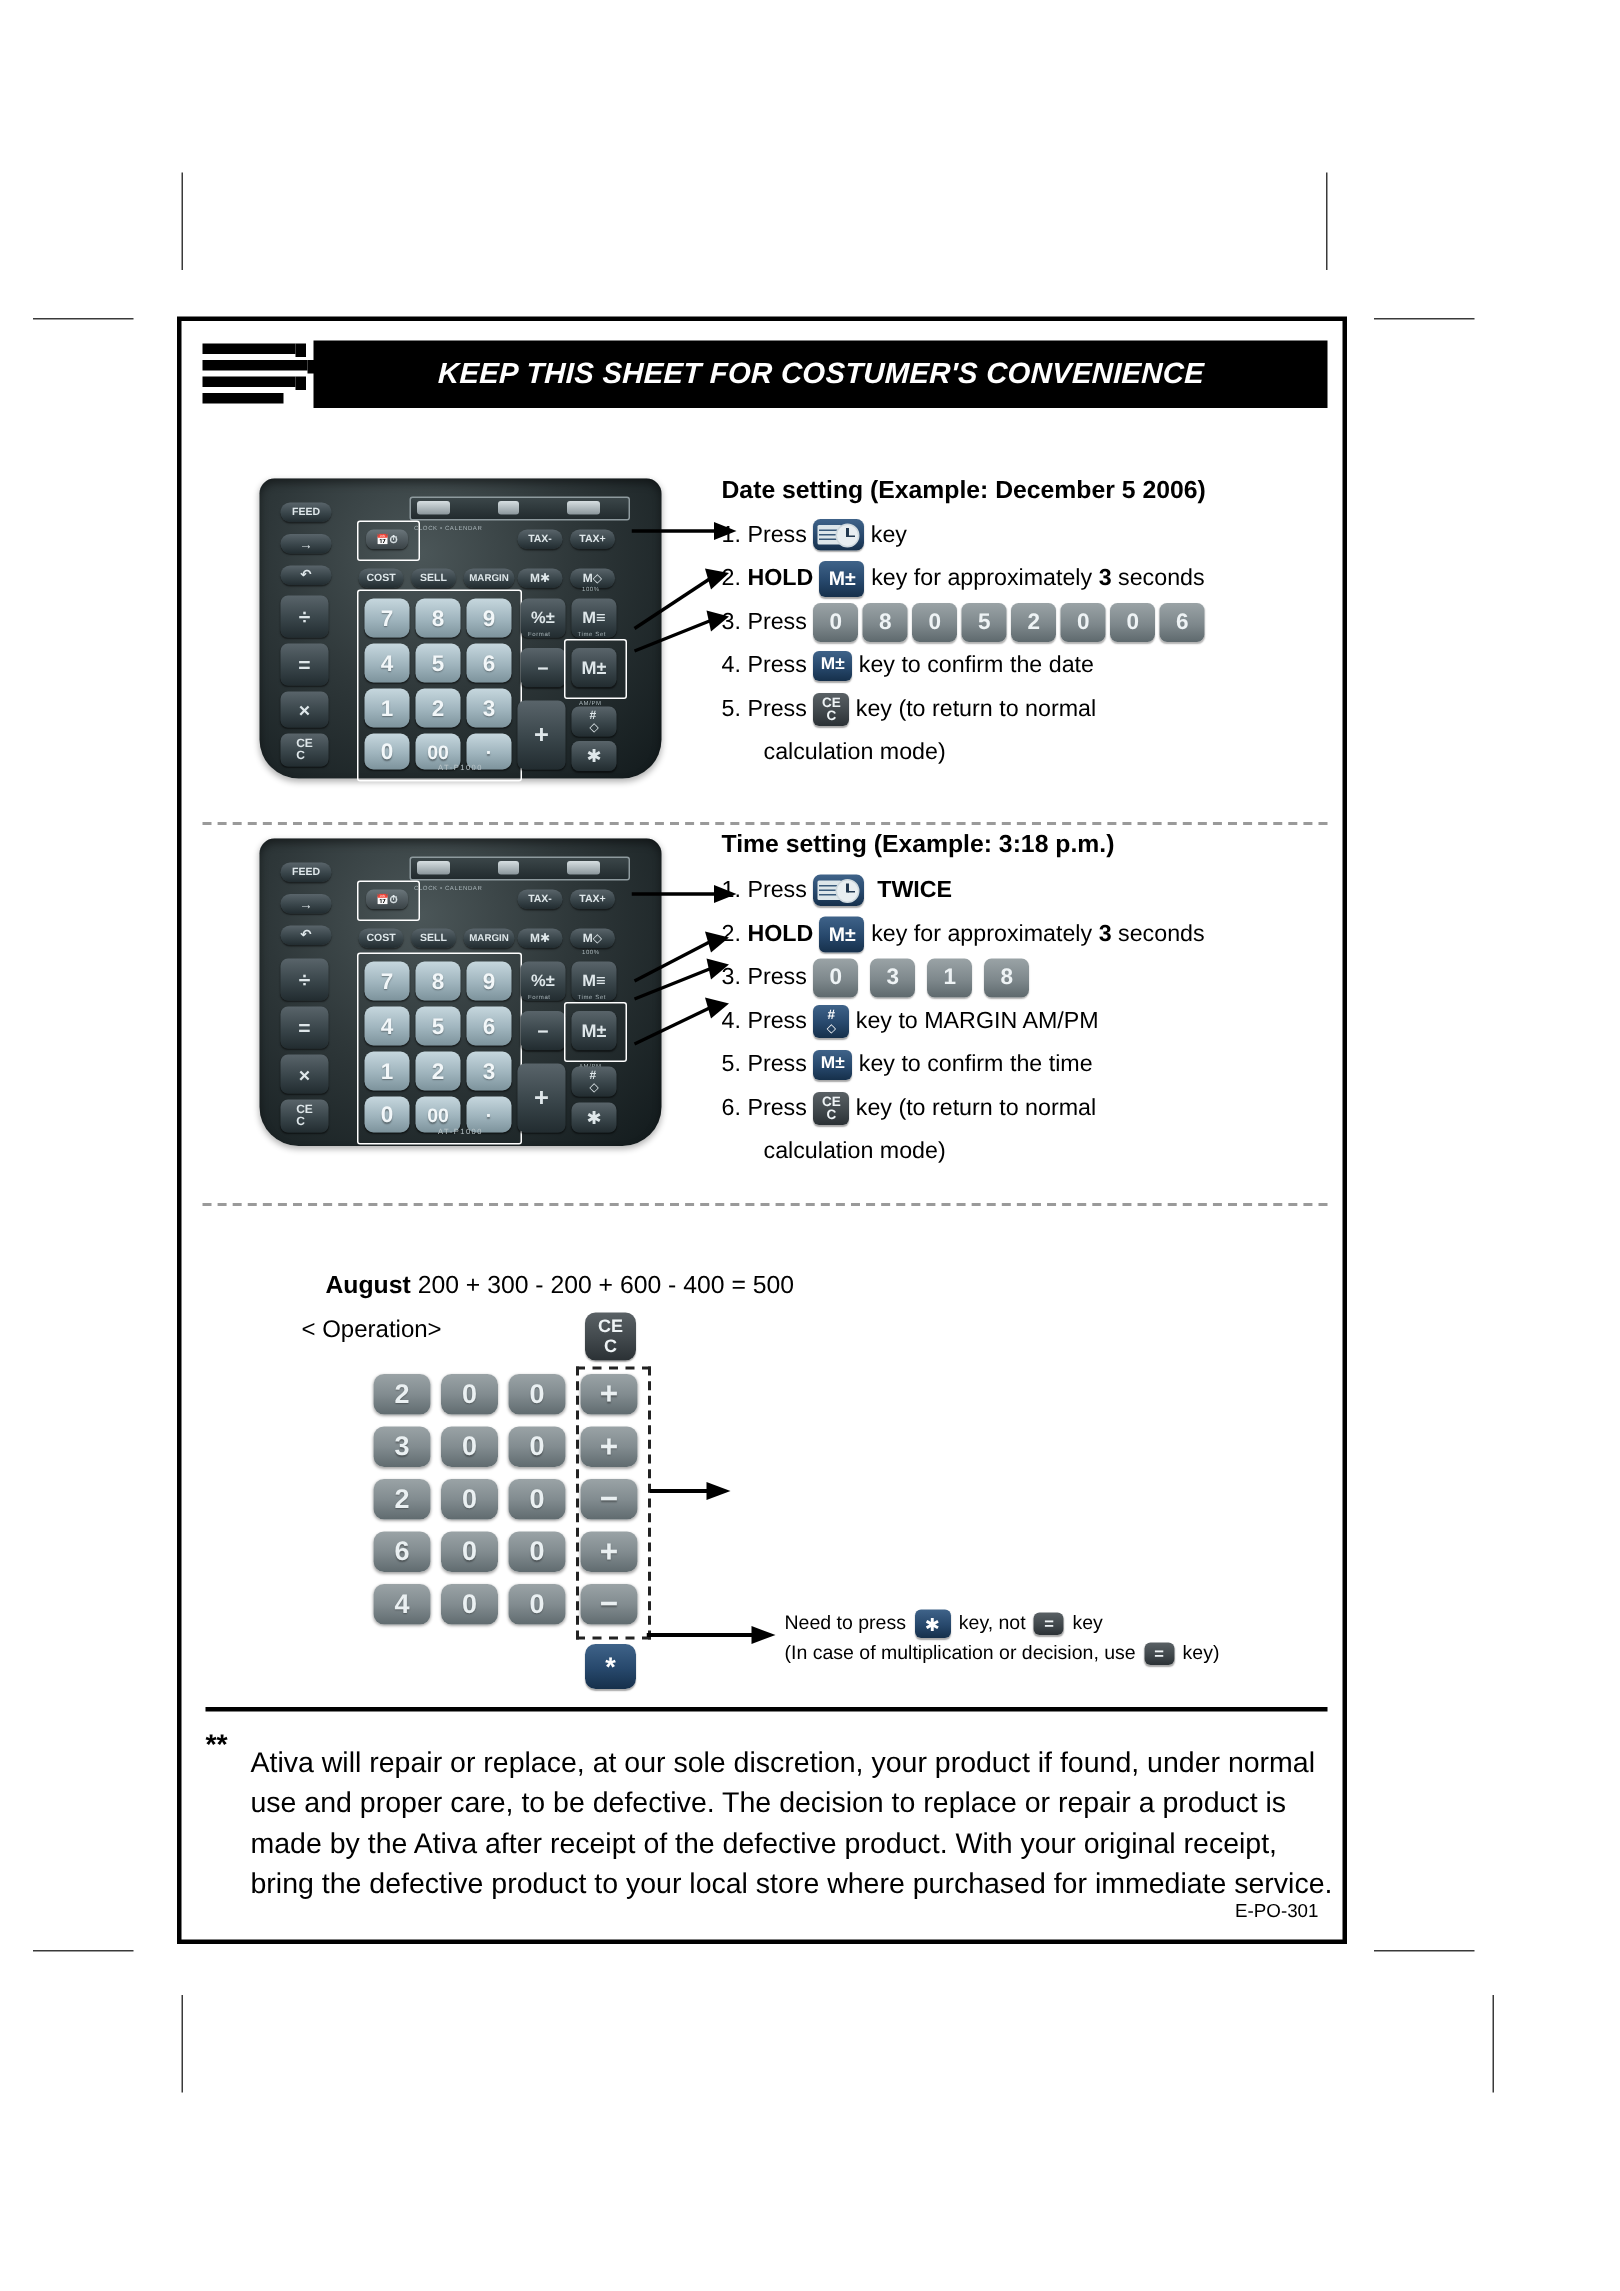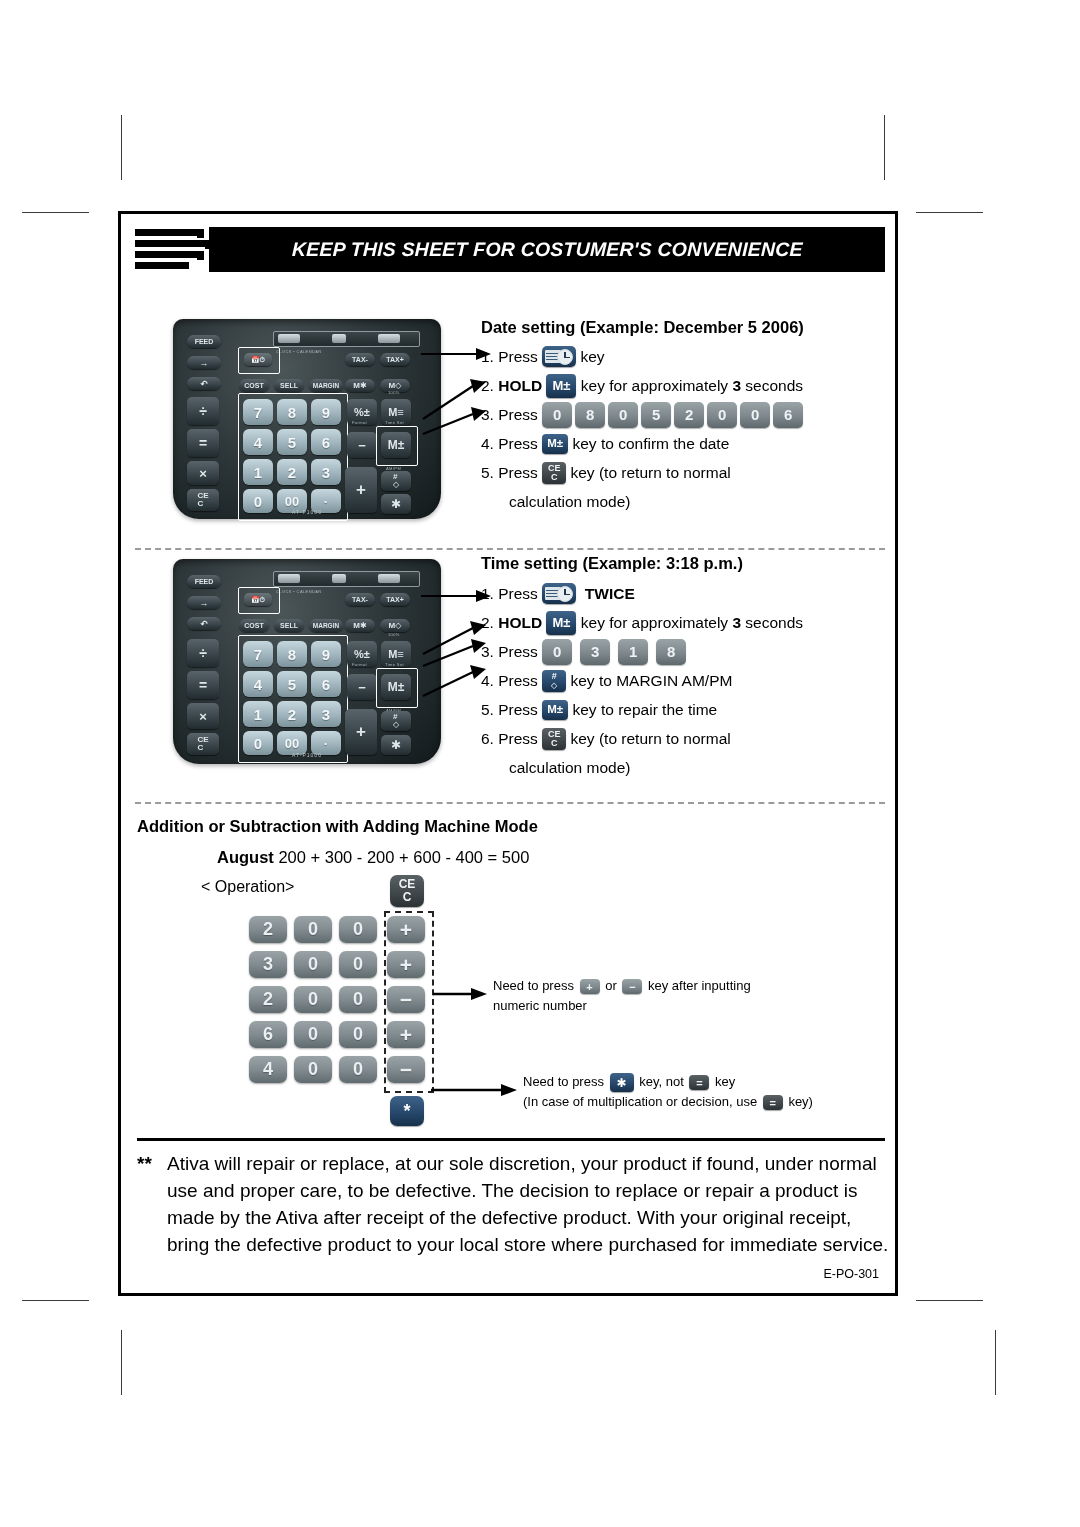--- a/index.html
+++ b/index.html
@@ -113,21 +113,21 @@
   #dashbox{position:absolute;border:2px dashed #222;}
 
   .note{position:absolute;font-size:13px;line-height:20px;white-space:nowrap;}
   .note .key{margin:0 2px;}
 
   
   #rule-top{position:absolute;left:16px;top:924px;width:748px;height:3px;background:#000;}
   #warranty{position:absolute;left:16px;top:936px;width:752px;font-size:19px;
             line-height:27px;}
   #warranty .star{position:absolute;left:0;top:0;font-weight:bold;}
-  #warranty p{margin:0 0 0 30px;}
+  #warranty p{margin:12px 0 0 30px;}
   #code{position:absolute;right:16px;top:1053px;font-size:12.5px;}
 </style>
 </head>
 <body>
 
 <div class="crop v" style="left:121px;top:115px;height:65px;"></div>
 <div class="crop h" style="left:22px;top:212px;width:67px;"></div>
 <div class="crop v" style="left:884px;top:115px;height:65px;"></div>
 <div class="crop h" style="left:916px;top:212px;width:67px;"></div>
 <div class="crop v" style="left:121px;top:1330px;height:65px;"></div>
@@ -400,41 +400,40 @@
             <span>#</span>
             <span style="font-size:8px;">◇</span>
           </span>&nbsp;
         <span>key to MARGIN AM/PM</span>
       </div>
 
       <div class="step">
         <span class="no">5.</span>&nbsp;
         <span>Press</span>&nbsp;
         <span class="key blue k-mpm-sm">M±</span>&nbsp;
-        <span>key to repair the time</span>
+        <span>key to confirm the time</span>
       </div>
 
       <div class="step">
         <span class="no">6.</span>&nbsp;
         <span>Press</span>&nbsp;
         <span class="key dgray k-cec">
             <span>CE</span>
             <span>C</span>
           </span>&nbsp;
         <span>key (to return to normal</span>
       </div>
 
       <div class="step" style="padding-left:28px;">
         <span>calculation mode)</span>
       </div>
     </div>
 
     <div class="dashsep" style="left:14px;top:588px;width:750px;"></div>
 
-    <div id="add-title">Addition or Subtraction with Adding Machine Mode</div>
 
     <div id="add-example">
       <b>August</b>
       <span>200 + 300 - 200 + 600 - 400 = 500</span>
     </div>
 
     <div id="op-label">&lt; Operation&gt;</div>
 
     <div class="key dgray" style="position:absolute;left:269px;top:661px;width:34px;height:32px;border-radius:7px;
                 flex-direction:column;font-size:12px;line-height:13px;font-weight:bold;">
@@ -473,32 +472,20 @@
     </div>
 
     <div class="key blue" style="position:absolute;left:269px;top:882px;width:34px;height:30px;border-radius:7px;
                 font-size:18px;font-weight:bold;">*</div>
 
     <svg class="arrow" style="left:312px;top:772px;" width="56" height="16" viewBox="0 0 56 16">
       <path d="M0 8 L40 8" stroke="#000" stroke-width="2.6" fill="none"></path>
       <polygon points="38,2 54,8 38,14" fill="#000"></polygon>
     </svg>
 
-    <div class="note" style="left:372px;top:762px;">
-      <div>
-        <span>Need to press</span>
-        <span class="key gray k-small">+</span>
-        <span>or</span>
-        <span class="key gray k-small">−</span>
-        <span>key after inputting</span>
-      </div>
-      <div>
-        <span>numeric number</span>
-      </div>
-    </div>
 
     <svg class="arrow" style="left:310px;top:868px;" width="88" height="16" viewBox="0 0 88 16">
       <path d="M0 8 L72 8" stroke="#000" stroke-width="2.6" fill="none"></path>
       <polygon points="70,2 86,8 70,14" fill="#000"></polygon>
     </svg>
 
     <div class="note" style="left:402px;top:858px;">
       <div>
         <span>Need to press</span>
         <span class="key blue k-star">✱</span>

